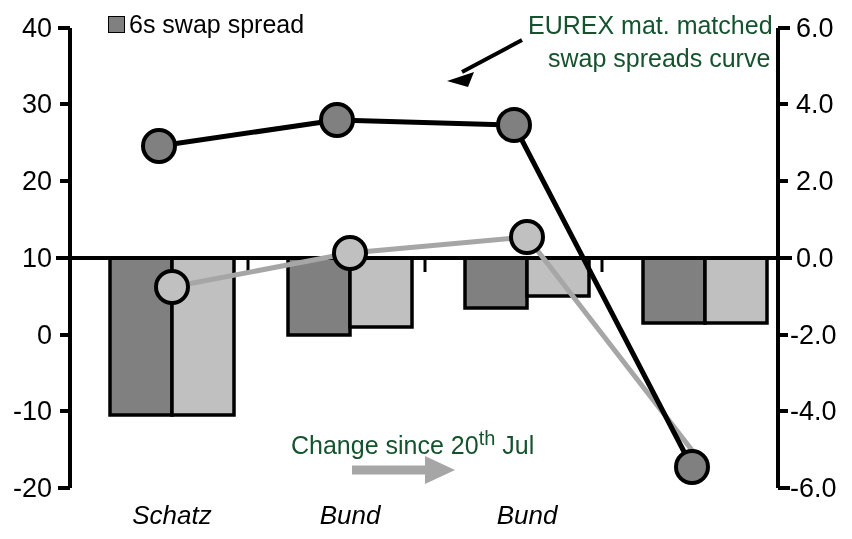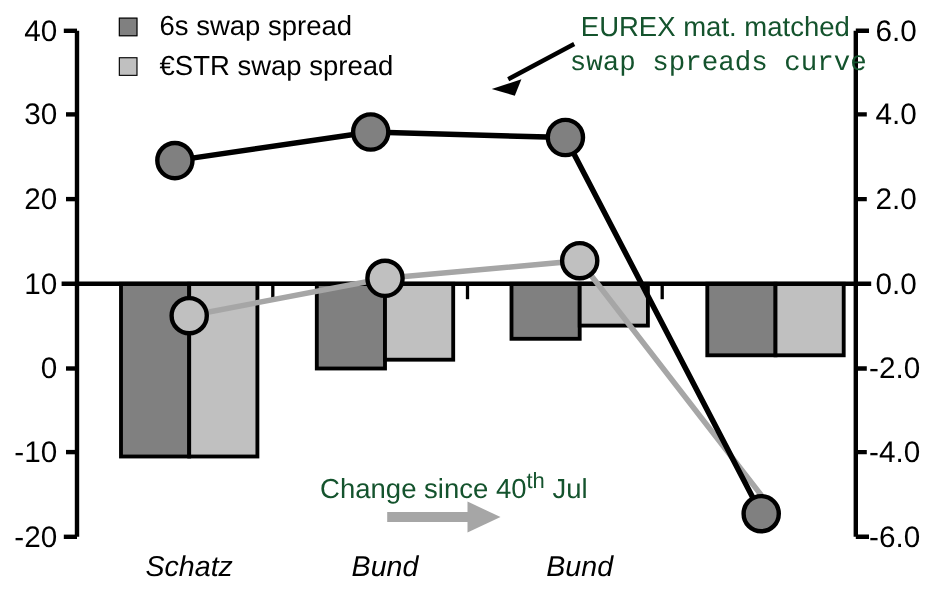--- a/index.html
+++ b/index.html
@@ -3,21 +3,21 @@
 <meta charset="utf-8">
 <style>
   html,body{margin:0;padding:0;background:#fff;}
   body{width:852px;height:539px;overflow:hidden;
        font-family:"Liberation Sans","DejaVu Sans",sans-serif;color:#000;}
   #root{position:relative;width:703px;height:539px;}
   .axis-label{position:absolute;font-size:27px;line-height:27px;color:#000;white-space:nowrap;}
   .ylab-left{text-align:right;width:56px;}
   .ylab-right{text-align:left;width:70px;}
   .cat-label{position:absolute;font-size:26px;line-height:26px;text-align:center;white-space:nowrap;font-style:italic;}
-  .legend-item{position:absolute;display:flex;align-items:center;gap:20px;white-space:nowrap;}
+  .legend-item{position:absolute;display:flex;align-items:center;gap:4px;white-space:nowrap;}
   .legend-swatch{width:17px;height:17px;border:1.5px solid #000;display:inline-block;box-sizing:border-box;}
   .legend-text{font-size:25px;line-height:25px;color:#000;}
   .annot{position:absolute;font-size:25px;line-height:30px;color:#14532d;white-space:nowrap;}
   .annot sup{font-size:20px;line-height:0;vertical-align:super;}
   svg{position:absolute;left:0;top:0;}
 </style>
 </head>
 <body>
 
 <div id="root">
@@ -115,25 +115,21 @@
   <div class="axis-label ylab-right" style="left:790px;top:475px;">-6.0</div>
 
   <div class="cat-label" style="left:102px;top:502px;width:140px;">Schatz</div>
   <div class="cat-label" style="left:280px;top:502px;width:140px;">Bund</div>
   <div class="cat-label" style="left:457px;top:502px;width:140px;">Bund</div>
 
   <div class="legend-item" style="left:108px;top:12px;">
     <span class="legend-swatch" style="background:#808080;"></span>
     <span class="legend-text">6s swap spread</span>
   </div>
-  <div class="legend-item" style="left:108px;top:48px;">
-    <span class="legend-swatch" style="background:#c0c0c0;"></span>
-    <span class="legend-text">€STR swap spread</span>
-  </div>
 
   <div class="annot" style="left:528px;top:10px;">EUREX mat. matched</div>
-  <div class="annot" style="left:518px;top:43px;font-family:Liberation Mono, monospace;">swap spreads curve</div>
+  <div class="annot" style="left:548px;top:43px;">swap spreads curve</div>
 
   <div class="annot" style="left:291px;top:430px;">
-    <span>Change since 40</span><sup>th</sup><span> Jul</span>
+    <span>Change since 20</span><sup>th</sup><span> Jul</span>
   </div>
 
 </div>
 
 </body></html>

